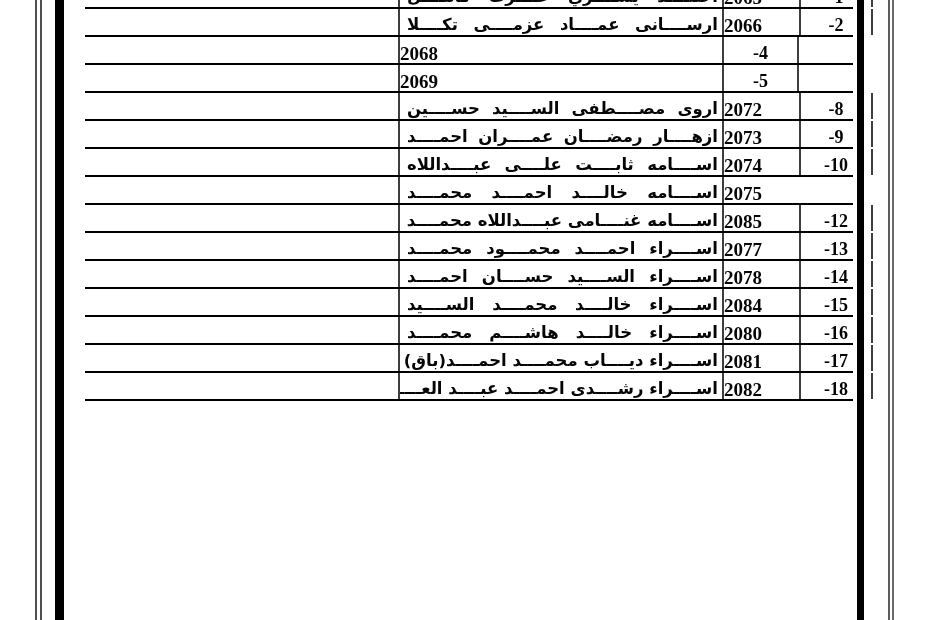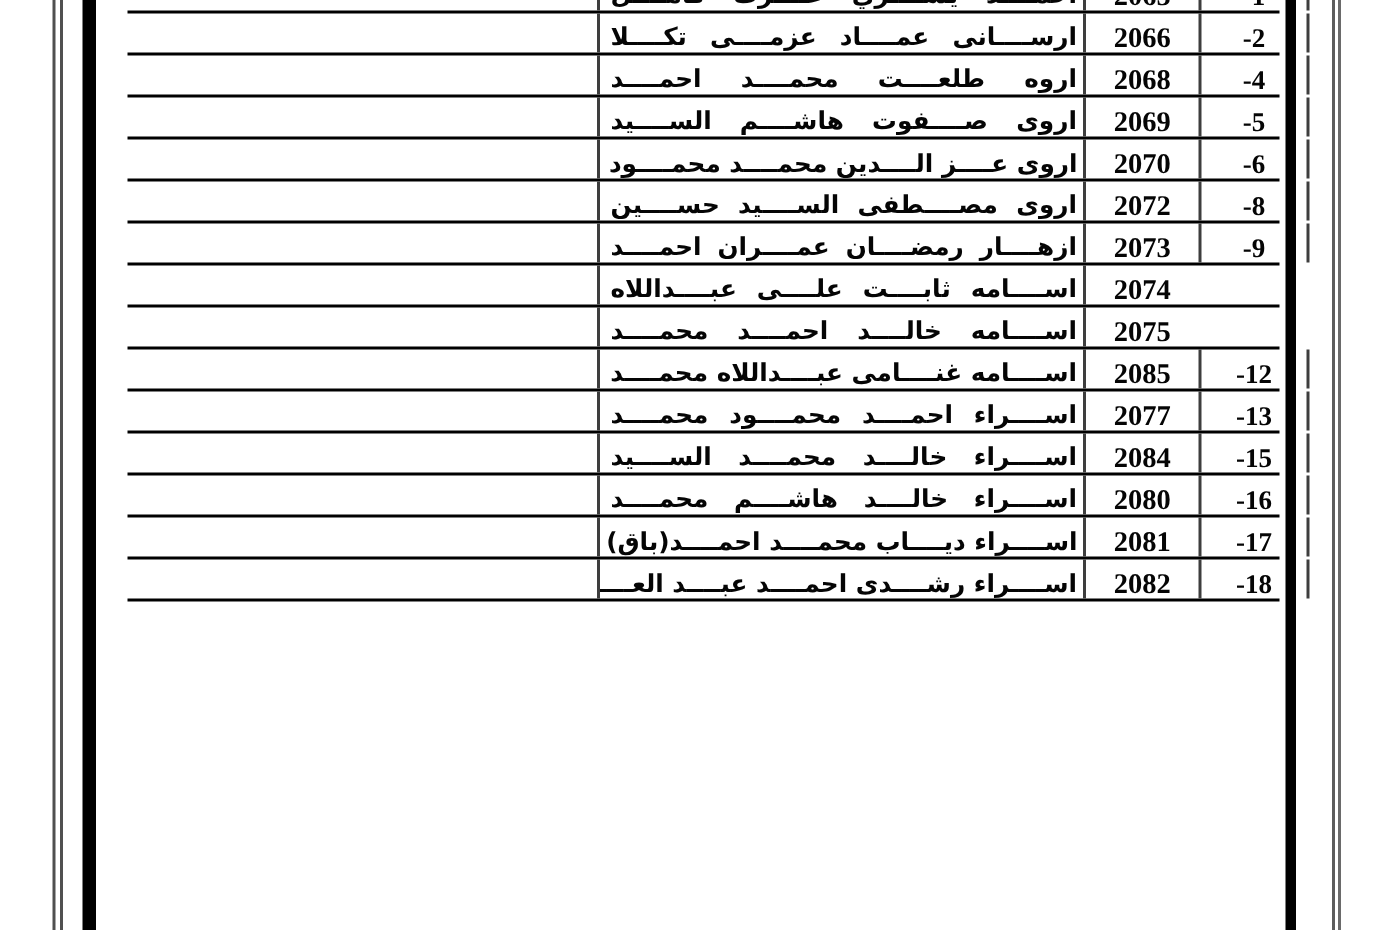--- a/index.html
+++ b/index.html
@@ -47,21 +47,21 @@
     text-align:justify;
     text-align-last:justify;
     white-space:nowrap;
   }
   .c-code{
     border-left:2px solid #3e3e3e;
     font-family:"Liberation Serif","DejaVu Serif",serif;
     font-weight:bold;
     font-size:19px;
     line-height:33px;
-    text-align:center;
+    text-align:left;
   }
   .c-index{
     border-left:2px solid #3e3e3e;
     border-right:2px solid #3e3e3e;
     direction:ltr;
     font-family:"Liberation Serif","DejaVu Serif",serif;
     font-weight:bold;
     font-size:18px;
     line-height:33px;
     text-align:center;
@@ -88,58 +88,51 @@
   <div class="row">
     <div class="cell c-notes"></div>
     <div class="cell c-name">ارســــانى عمــــاد عزمــــى تكــــلا</div>
     <div class="cell c-code">2066</div>
     <div class="cell c-index">-2</div>
   </div>
 
 
   <div class="row">
     <div class="cell c-notes"></div>
-    <div class="cell c-name">اروه طلعــــت محمــــد احمــــد</div>
     <div class="cell c-code">2068</div>
     <div class="cell c-index">-4</div>
   </div>
 
   <div class="row">
     <div class="cell c-notes"></div>
-    <div class="cell c-name">اروى صــــفوت هاشــــم الســــيد</div>
     <div class="cell c-code">2069</div>
     <div class="cell c-index">-5</div>
   </div>
 
-  <div class="row">
-    <div class="cell c-notes"></div>
-    <div class="cell c-name">اروى عــــز الــــدين محمــــد محمــــود</div>
-    <div class="cell c-code">2070</div>
-    <div class="cell c-index">-6</div>
-  </div>
 
 
   <div class="row">
     <div class="cell c-notes"></div>
     <div class="cell c-name">اروى مصــــطفى الســــيد حســــين</div>
     <div class="cell c-code">2072</div>
     <div class="cell c-index">-8</div>
   </div>
 
   <div class="row">
     <div class="cell c-notes"></div>
     <div class="cell c-name">ازهــــار رمضــــان عمــــران احمــــد</div>
     <div class="cell c-code">2073</div>
     <div class="cell c-index">-9</div>
   </div>
 
   <div class="row">
     <div class="cell c-notes"></div>
     <div class="cell c-name">اســــامه ثابــــت علــــى عبــــداللاه</div>
     <div class="cell c-code">2074</div>
+    <div class="cell c-index">-10</div>
   </div>
 
   <div class="row">
     <div class="cell c-notes"></div>
     <div class="cell c-name">اســــامه خالــــد احمــــد محمــــد</div>
     <div class="cell c-code">2075</div>
   </div>
 
   <div class="row">
     <div class="cell c-notes"></div>
@@ -148,20 +141,26 @@
     <div class="cell c-index">-12</div>
   </div>
 
   <div class="row">
     <div class="cell c-notes"></div>
     <div class="cell c-name">اســــراء احمــــد محمــــود محمــــد</div>
     <div class="cell c-code">2077</div>
     <div class="cell c-index">-13</div>
   </div>
 
+  <div class="row">
+    <div class="cell c-notes"></div>
+    <div class="cell c-name">اســــراء الســــيد حســــان احمــــد</div>
+    <div class="cell c-code">2078</div>
+    <div class="cell c-index">-14</div>
+  </div>
 
   <div class="row">
     <div class="cell c-notes"></div>
     <div class="cell c-name">اســــراء خالــــد محمــــد الســــيد</div>
     <div class="cell c-code">2084</div>
     <div class="cell c-index">-15</div>
   </div>
 
   <div class="row">
     <div class="cell c-notes"></div>

